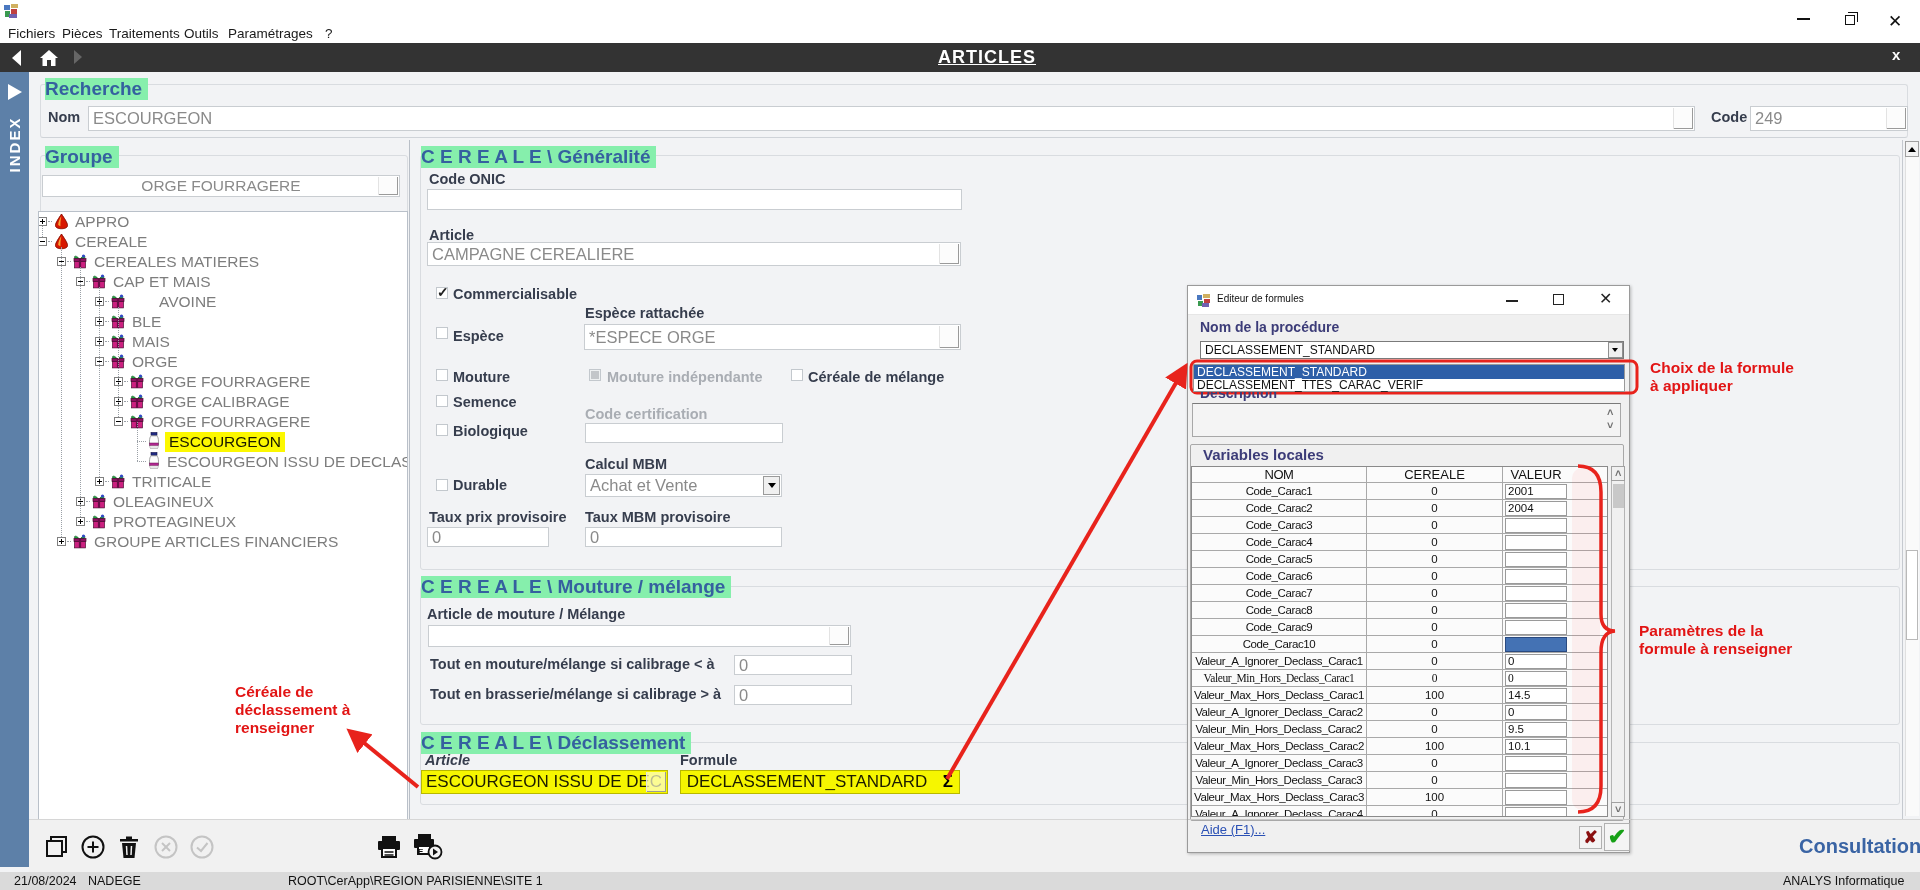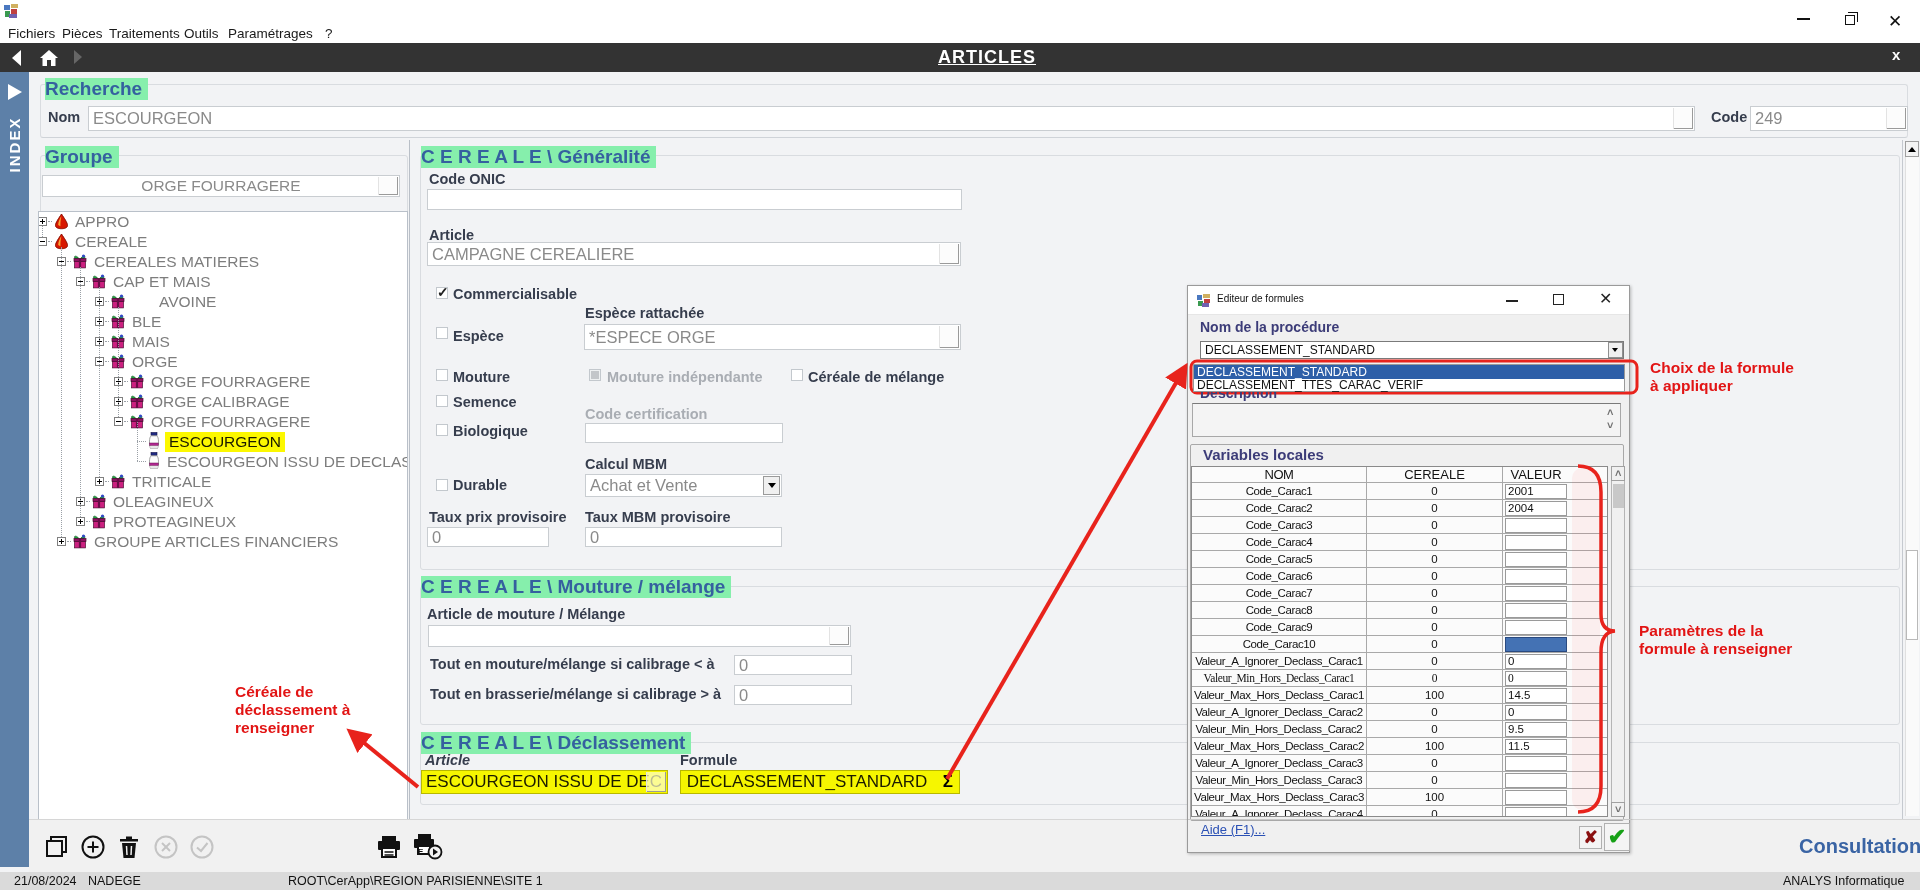--- a/index.html
+++ b/index.html
@@ -505,21 +505,21 @@
         <span class="c3">0</span>
       </div>
 <div class="vrow" style="top:254px;">
         <span class="c1">Valeur_Min_Hors_Declass_Carac2</span>
         <span class="c2">0</span>
         <span class="c3">9.5</span>
       </div>
 <div class="vrow" style="top:271px;">
         <span class="c1">Valeur_Max_Hors_Declass_Carac2</span>
         <span class="c2">100</span>
-        <span class="c3">11.5</span>
+        <span class="c3">10.1</span>
       </div>
 <div class="vrow" style="top:288px;">
         <span class="c1">Valeur_A_Ignorer_Declass_Carac3</span>
         <span class="c2">0</span>
         <span class="c3"></span>
       </div>
 <div class="vrow" style="top:305px;">
         <span class="c1">Valeur_Min_Hors_Declass_Carac3</span>
         <span class="c2">0</span>
         <span class="c3"></span>

